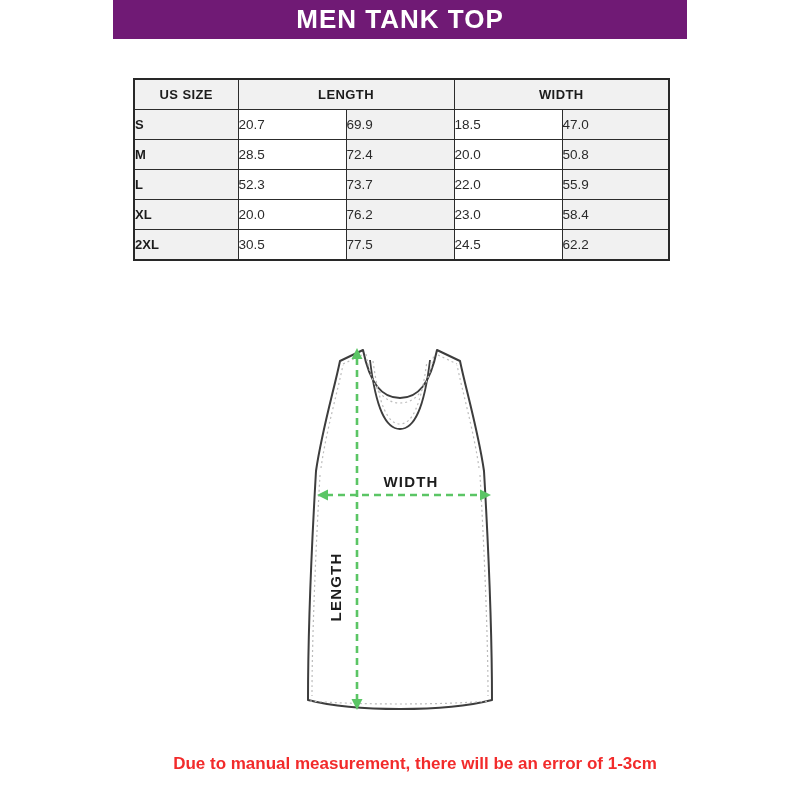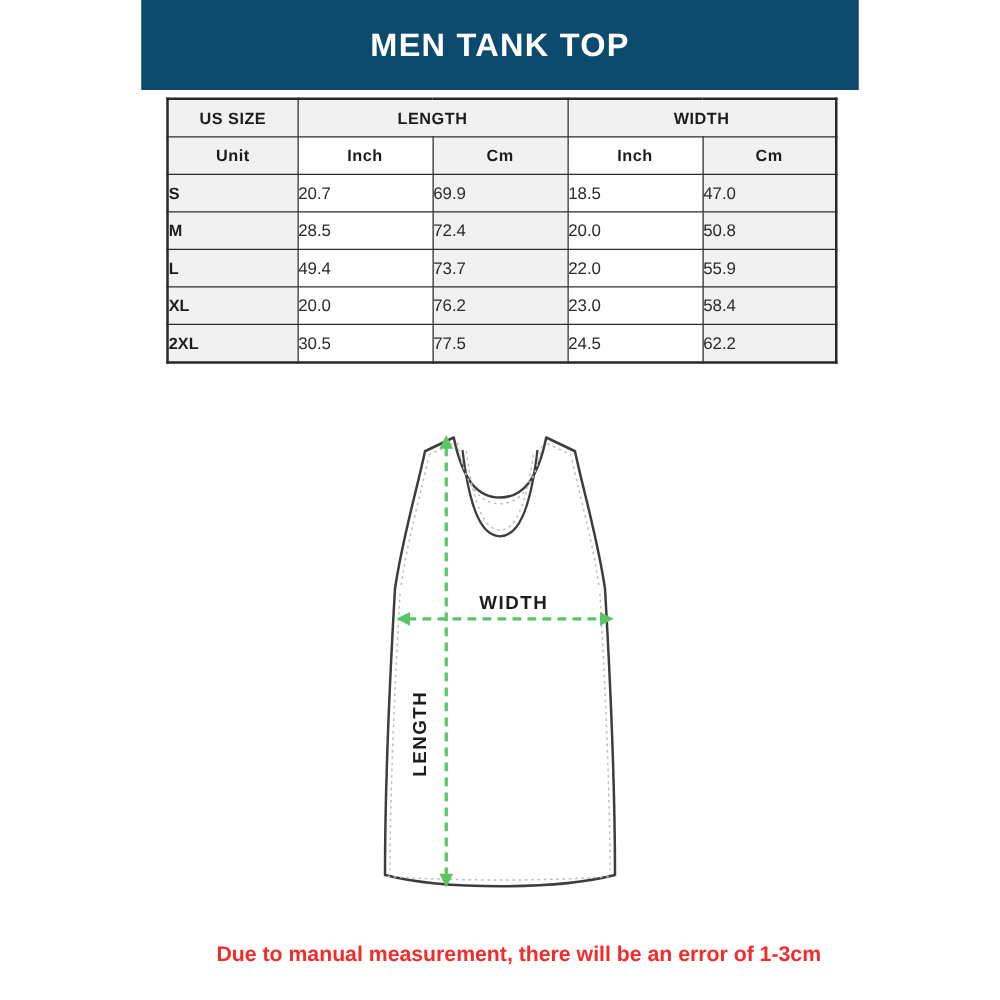--- a/index.html
+++ b/index.html
@@ -5,22 +5,22 @@
   html,body{margin:0;padding:0;}
   body{
     width:800px;height:800px;background:#ffffff;
     font-family:"Liberation Sans", sans-serif;
     position:relative;overflow:hidden;
   }
   .page{position:absolute;left:0;top:0;width:800px;height:800px;background:#ffffff;}
 
   
   .banner{
-    position:absolute;left:113px;top:0;width:574px;height:72px;
-    background:#0c4a6e;display:flex;align-items:center;justify-content:center;
+    position:absolute;left:113px;top:0;width:574px;height:39px;
+    background:#701a75;display:flex;align-items:center;justify-content:center;
   }
   .banner-title{
     color:#ffffff;font-size:26px;font-weight:700;letter-spacing:1px;
   }
 
   
   .size-table-wrap{position:absolute;left:133px;top:78px;width:535px;}
   table.size-table{
     border-collapse:collapse;table-layout:fixed;width:535px;
     border:2px solid #282828;
@@ -64,46 +64,39 @@
           <col style="width:108px">
           <col style="width:108px">
           <col style="width:107px">
       </colgroup>
       <thead>
         <tr>
           <th class="shade">US SIZE</th>
           <th class="shade" colspan="2">LENGTH</th>
           <th class="shade" colspan="2">WIDTH</th>
         </tr>
-        <tr>
-          <th class="shade">Unit</th>
-          <th>Inch</th>
-          <th class="shade">Cm</th>
-          <th>Inch</th>
-          <th class="shade">Cm</th>
-        </tr>
       </thead>
       <tbody>
         <tr>
           <td class="size-cell shade">S</td>
           <td>20.7</td>
           <td class="shade">69.9</td>
           <td>18.5</td>
           <td class="shade">47.0</td>
         </tr>
         <tr>
           <td class="size-cell shade">M</td>
           <td>28.5</td>
           <td class="shade">72.4</td>
           <td>20.0</td>
           <td class="shade">50.8</td>
         </tr>
         <tr>
           <td class="size-cell shade">L</td>
-          <td>49.4</td>
+          <td>52.3</td>
           <td class="shade">73.7</td>
           <td>22.0</td>
           <td class="shade">55.9</td>
         </tr>
         <tr>
           <td class="size-cell shade">XL</td>
           <td>20.0</td>
           <td class="shade">76.2</td>
           <td>23.0</td>
           <td class="shade">58.4</td>

